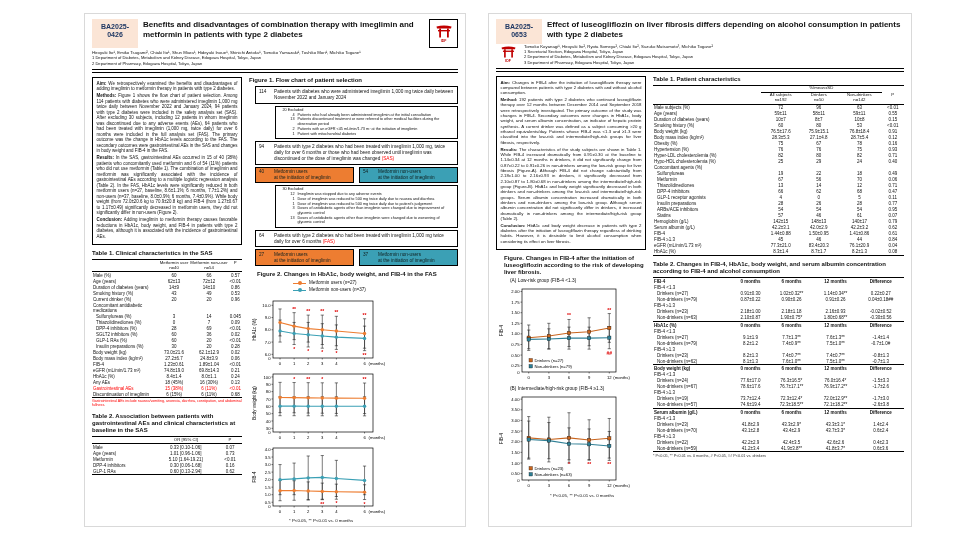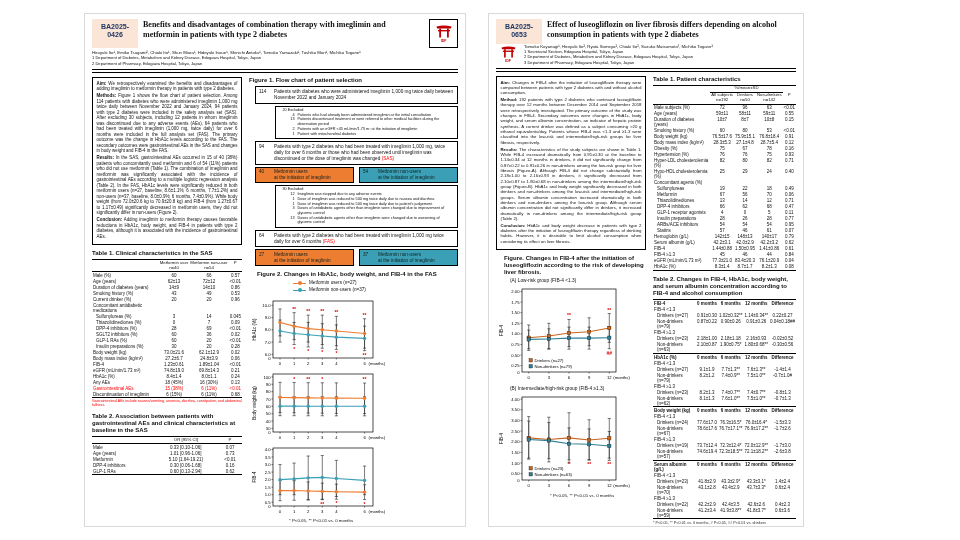--- a/index.html
+++ b/index.html
@@ -1,24 +1,24 @@
 <!DOCTYPE html>
 <html><head>
 <meta charset="utf-8">
 <style>
   html,body{margin:0;padding:0;background:#fff;width:960px;height:540px;overflow:hidden;
     font-family:"Liberation Sans",sans-serif;color:#111;}
   .wrap{display:flex;gap:22px;padding:13px 0 0 84px;}
   .poster{background:#fff;border:1px solid #d9d9d9;height:514px;overflow:hidden;box-sizing:border-box;padding:5px 7px;}
-  .poster.pl{width:382px;} .poster.pr{width:316px;}
+  .poster.pl{width:382px;} .poster.pr{width:424px;}
   
   .hdr{display:flex;gap:5px;align-items:stretch;}
   .idbox{background:#FBE5D6;color:#1F3864;font-weight:bold;font-size:7px;line-height:1.2;width:46px;flex:none;
     text-align:center;padding:4px 2px;box-sizing:border-box;}
-  .ptitle{font-weight:bold;font-size:8px;line-height:1.25;flex:1;padding-top:1px;font-family:Liberation Serif, serif;}
+  .ptitle{font-weight:bold;font-size:8px;line-height:1.25;flex:1;padding-top:1px;}
   .logobox{width:27px;height:27px;border:1.6px solid #000;flex:none;display:flex;flex-direction:column;
     align-items:center;justify-content:center;gap:1px;}
   .logoplain{width:24px;flex:none;display:flex;flex-direction:column;align-items:center;justify-content:flex-start;padding-top:2px;gap:1px;}
   .logotxt{font-size:3.5px;font-weight:bold;color:#C00000;}
   .authors{font-size:4.3px;margin-top:2px;line-height:1.25;}
   .affil{font-size:4.1px;line-height:1.3;}
   .rule{border-top:1.5px solid #000;border-bottom:0.6px solid #000;height:1.6px;margin:3px 0 4px 0;}
   
   .cols{display:flex;gap:7px;}
   .lcol{width:150px;flex:none;} .rcol{flex:1;min-width:0;}

